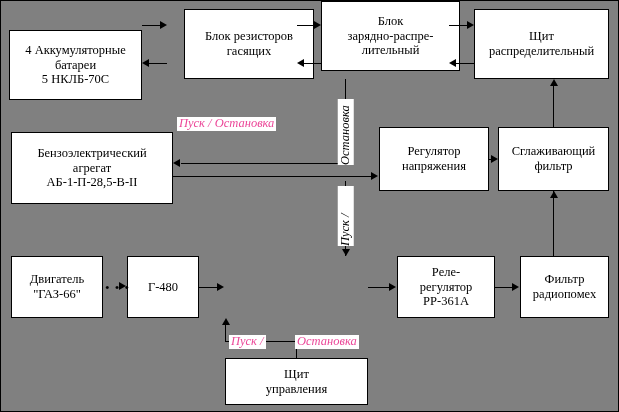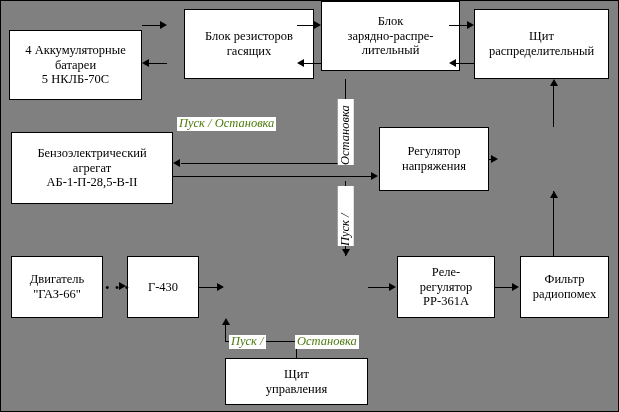--- a/index.html
+++ b/index.html
@@ -28,21 +28,21 @@
     text-align: center;
     font-size: 12.5px;
     line-height: 1.18;
     color: #000000;
     padding: 2px;
   }
   .box span { display: block; width: 100%; }
   .lbl {
     position: absolute;
     background: #ffffff;
-    color: #4d7c0f;
+    color: #ec4899;
     font-size: 12.5px;
     font-style: italic;
     white-space: nowrap;
     padding: 0 2px;
     line-height: 1.1;
   }
   .lbl-v {
     position: absolute;
     background: #ffffff;
     color: #000000;
@@ -98,27 +98,30 @@
   </div>
 
   <div class="box" style="left:10px; top:131px; width:162px; height:72px;">
     <span>Бензоэлектрический<br>агрегат<br>АБ-1-П-28,5-В-II</span>
   </div>
 
   <div class="box" style="left:378px; top:126px; width:110px; height:64px;">
     <span>Регулятор<br>напряжения</span>
   </div>
 
+  <div class="box" style="left:497px; top:126px; width:111px; height:64px;">
+    <span>Сглаживающий<br>фильтр</span>
+  </div>
 
   <div class="box" style="left:10px; top:255px; width:92px; height:62px;">
     <span>Двигатель<br>"ГАЗ-66"</span>
   </div>
 
   <div class="box" style="left:126px; top:255px; width:72px; height:62px;">
-    <span>Г-430</span>
+    <span>Г-480</span>
   </div>
 
 
   <div class="box" style="left:396px; top:255px; width:98px; height:62px;">
     <span>Реле-<br>регулятор<br>РР-361А</span>
   </div>
 
   <div class="box" style="left:519px; top:255px; width:89px; height:62px;">
     <span>Фильтр<br>радиопомех</span>
   </div>

